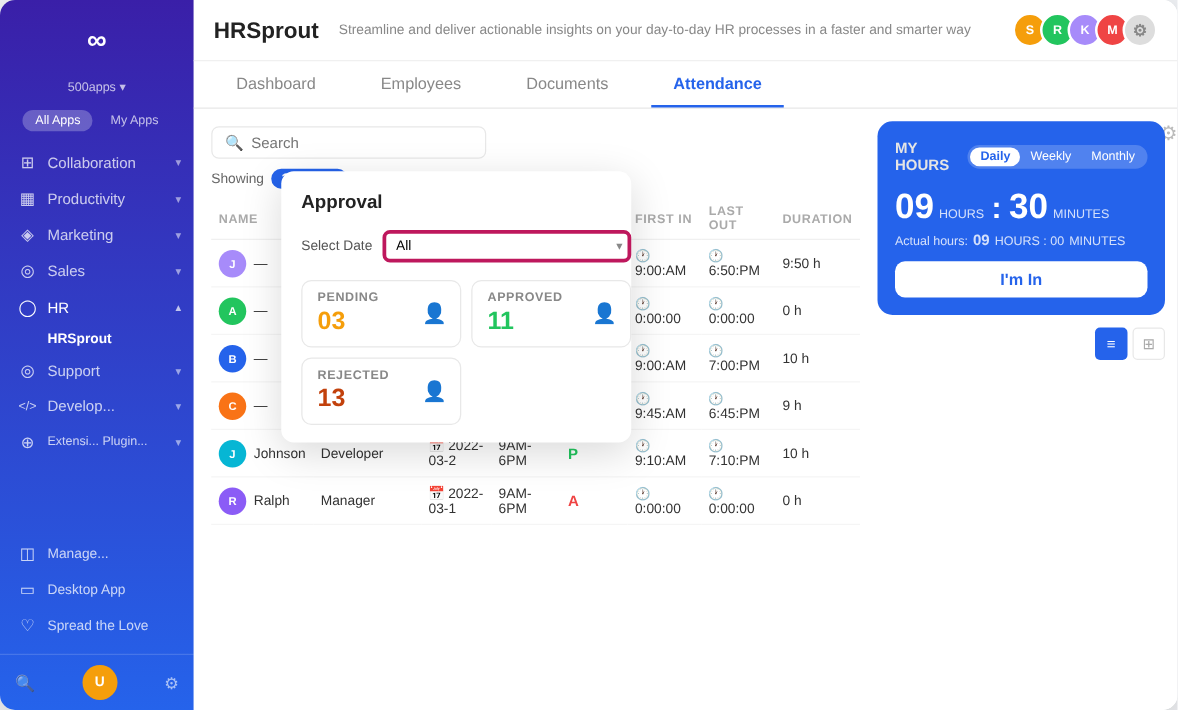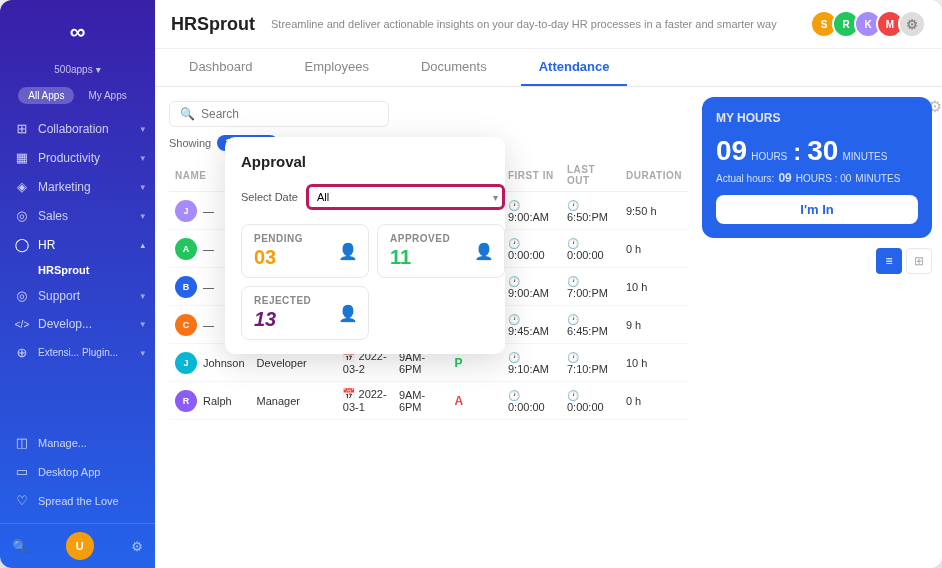--- a/index.html
+++ b/index.html
@@ -184,21 +184,21 @@
 
     .approval-stats { display: flex; flex-wrap: wrap; gap: 8px; }
     .approval-stat {
       border: 1px solid #e8e8e8; border-radius: 8px; padding: 8px 12px; flex: 1; min-width: 100px;
       display: flex; flex-direction: column; gap: 2px; position: relative;
     }
     .stat-label { font-size: 10px; color: #888; font-weight: 600; text-transform: uppercase; letter-spacing: 0.5px; }
     .stat-value { font-size: 20px; font-weight: 700; }
     .stat-value.pending { color: #f59e0b; }
     .stat-value.approved { color: #22c55e; }
-    .stat-value.rejected { color: #701a75; font-style: italic; }
+    .stat-value.rejected { color: #c2410c; }
     .stat-icon { position: absolute; right: 10px; top: 50%; transform: translateY(-50%); font-size: 16px; color: #ddd; }
 
     .date-icon { color: #aaa; font-size: 11px; margin-right: 2px; }
     .clock-icon { color: #aaa; font-size: 10px; margin-right: 2px; }
   </style>
 </head>
 <body>
 
 <div class="app-wrapper">
 
@@ -419,20 +419,25 @@
             </tr>
           </tbody>
         </table>
       </div>
 
       <div class="right-panel">
         <span class="settings-btn">⚙</span>
         <div class="my-hours-card">
           <div class="my-hours-header">
             <span class="my-hours-label">MY HOURS</span>
+            <div class="time-filter-tabs">
+              <div class="time-filter-tab active">Daily</div>
+              <div class="time-filter-tab">Weekly</div>
+              <div class="time-filter-tab">Monthly</div>
+            </div>
           </div>
           <div class="hours-display">
             <span class="hours-big">09</span>
             <span class="hours-unit">HOURS</span>
             <span class="colon">:</span>
             <span class="hours-big">30</span>
             <span class="hours-unit">MINUTES</span>
           </div>
           <div class="actual-hours">
             <span>Actual hours:</span>

